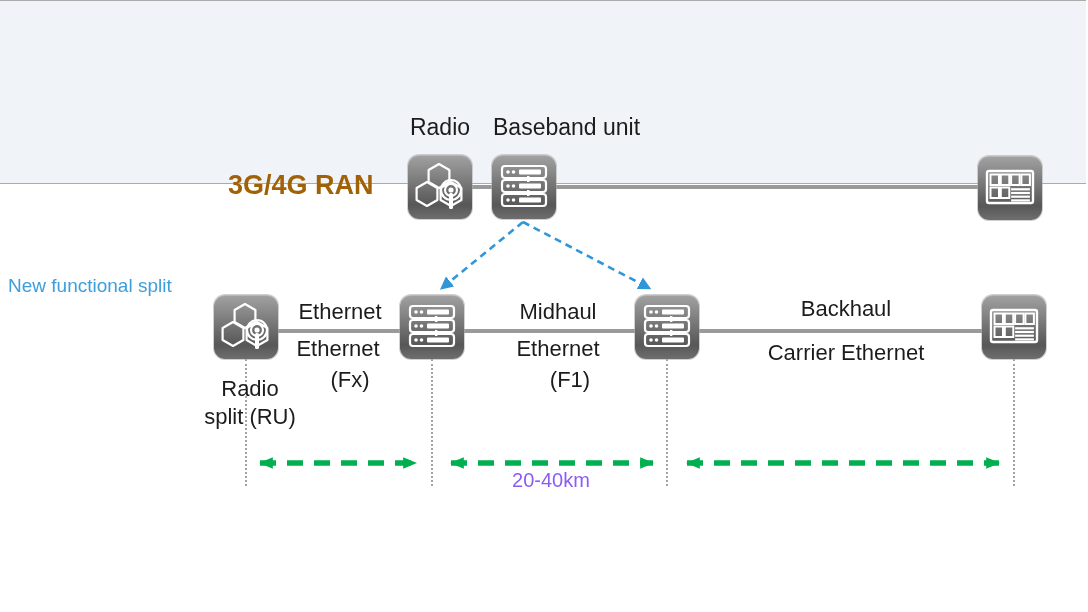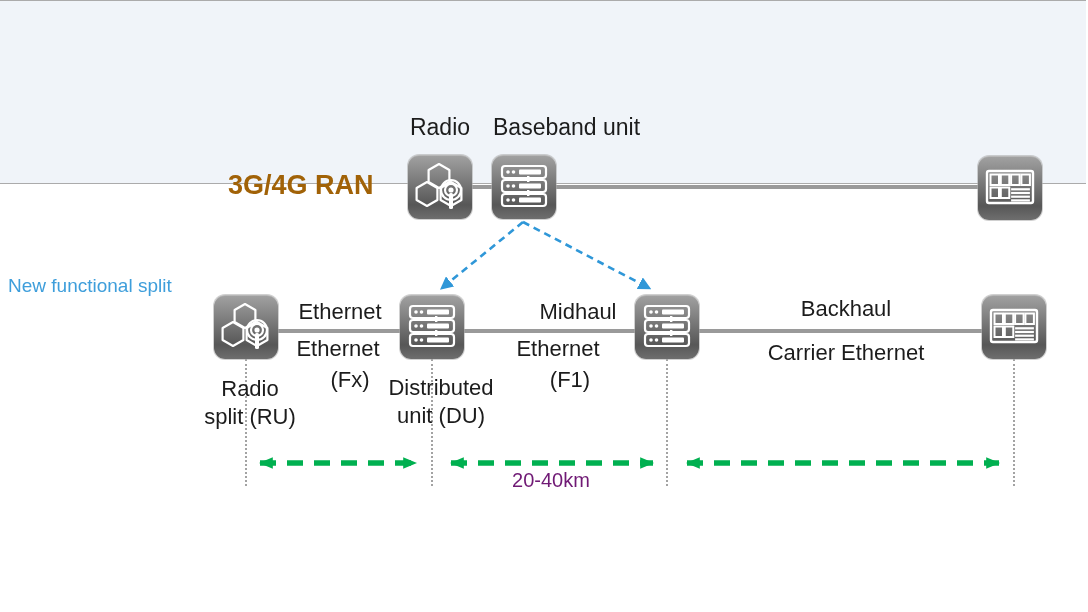--- a/index.html
+++ b/index.html
@@ -16,21 +16,21 @@
     left:0; top:263; width:1086px; height:182px;
     background:#f0f4f9; border-top:1px solid #ababab; border-bottom:1px solid #ababab;
   }
 
   
   .ran-title { font-size:27px; font-weight:bold; color:#a16207; white-space:nowrap; }
   .node-top-label { font-size:23px; color:#1c1c1c; white-space:nowrap; }
   .split-title { font-size:19px; line-height:32px; color:#3e9edb; }
   .link-label { font-size:22px; color:#1c1c1c; }
   .node-label { font-size:22px; line-height:28px; color:#1c1c1c; }
-  .dist-label { font-size:20px; color:#701a75; }
+  .dist-label { font-size:20px; color:#8b5cf6; }
 
   
   .icon {
     width:64px; height:64px; border-radius:11px;
     background:linear-gradient(180deg,#a2a2a2 0%,#7d7d7d 38%,#575757 78%,#6e6e6e 100%);
     box-shadow:0 0 0 1px rgba(170,170,170,.55), inset 0 1px 0 rgba(255,255,255,.25);
   }
   .icon svg { width:100%; height:100%; display:block; }
 
   
@@ -196,34 +196,30 @@
         <rect x="33.1" y="39.6" width="18.8" height="2.2"></rect>
           <rect x="33.1" y="43.3" width="18.8" height="2.2"></rect>
       </g>
     </svg>
   </div>
 
   <div class="abs link-label ctr" style="left:290px;top:299px;width:100px;">Ethernet</div>
   <div class="abs link-label ctr" style="left:288px;top:336px;width:100px;">Ethernet</div>
   <div class="abs link-label ctr" style="left:300px;top:367px;width:100px;">(Fx)</div>
 
-  <div class="abs link-label ctr" style="left:528px;top:299px;width:100px;">Midhaul</div>
+  <div class="abs link-label ctr" style="left:508px;top:299px;width:100px;">Midhaul</div>
   <div class="abs link-label ctr" style="left:508px;top:336px;width:100px;">Ethernet</div>
   <div class="abs link-label ctr" style="left:520px;top:367px;width:100px;">(F1)</div>
 
   <div class="abs link-label ctr" style="left:786px;top:296px;width:120px;">Backhaul</div>
   <div class="abs link-label ctr" style="left:766px;top:340px;width:160px;">Carrier Ethernet</div>
 
   <div class="abs node-label ctr" style="left:195px;top:375px;width:110px;">
     <div>Radio</div>
     <div>split (RU)</div>
-  </div>
-  <div class="abs node-label ctr" style="left:376px;top:374px;width:130px;">
-    <div>Distributed</div>
-    <div>unit (DU)</div>
   </div>
   <div class="abs node-label ctr" style="left:609px;top:374px;width:120px;">
   </div>
 
   <div class="abs dist-label ctr" style="left:505px;top:469px;width:92px;">20-40km</div>
 
   <svg class="abs overlay" viewBox="0 0 1088 612">
     <defs>
       <marker id="blueArrow" viewBox="0 0 10 10" refX="8" refY="5" markerWidth="13" markerHeight="13" markerUnits="userSpaceOnUse" orient="auto">
         <path d="M0,0 L10,5 L0,10 z" fill="#2f97d8"></path>

